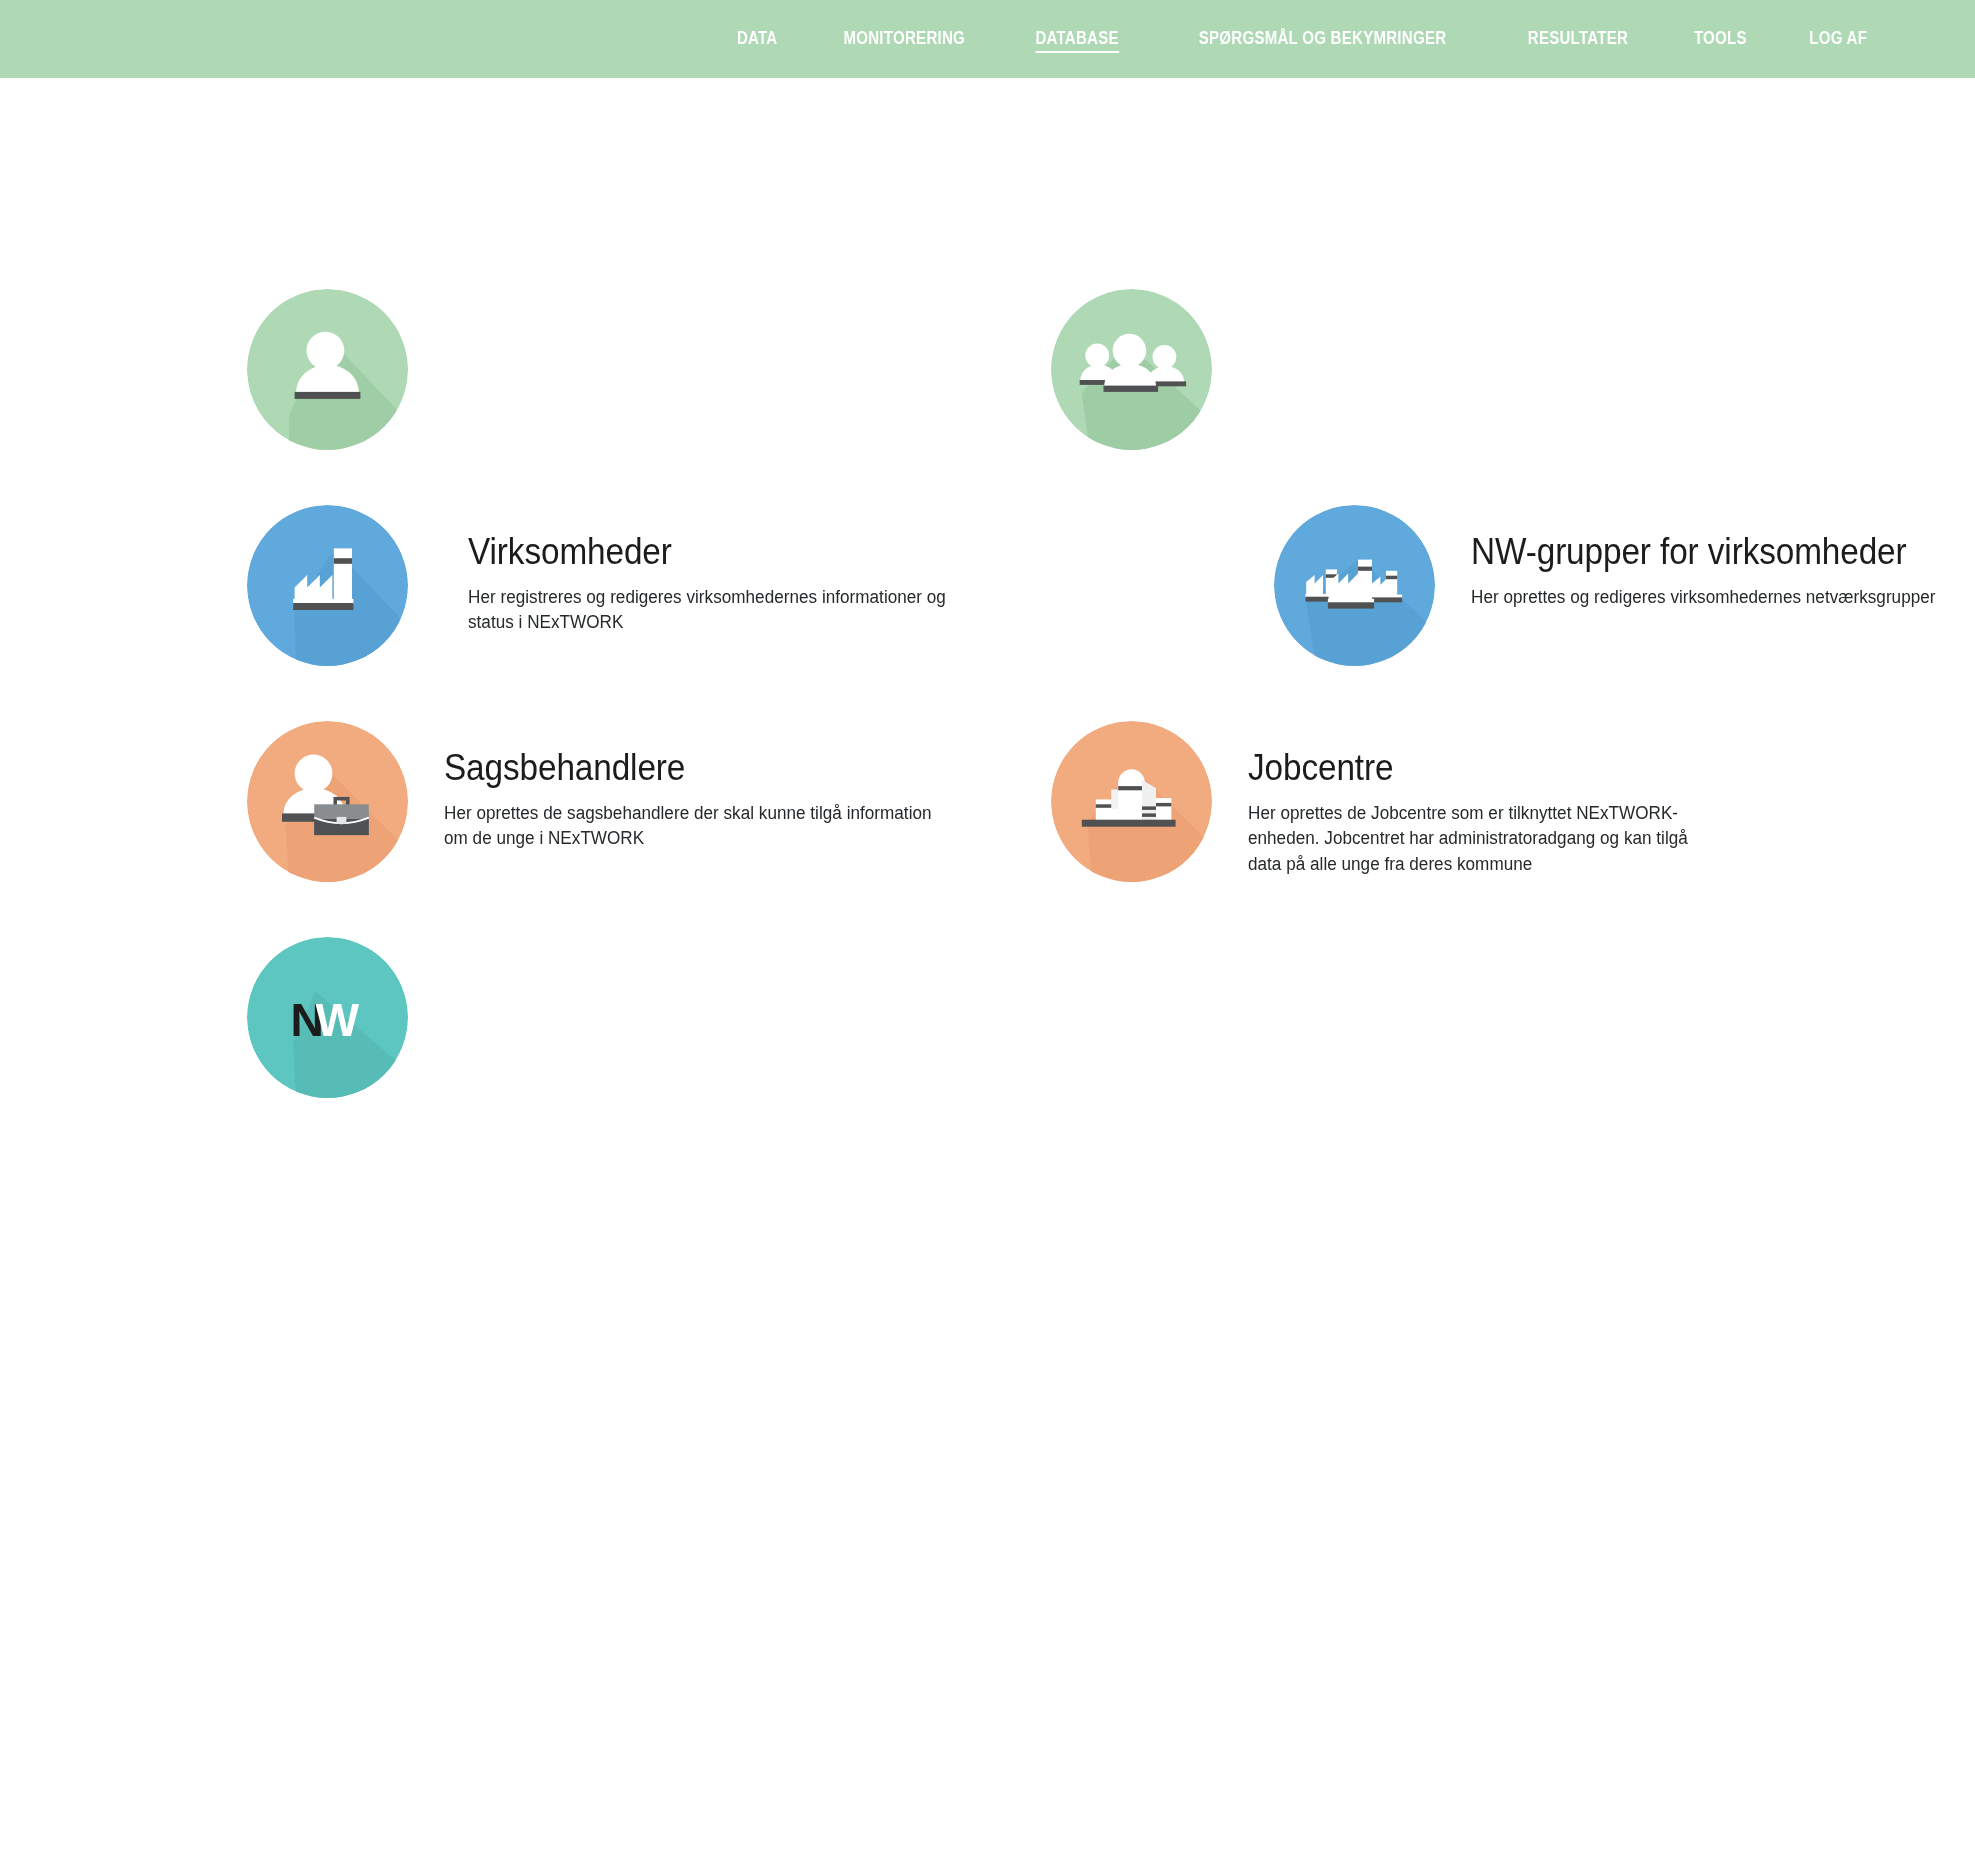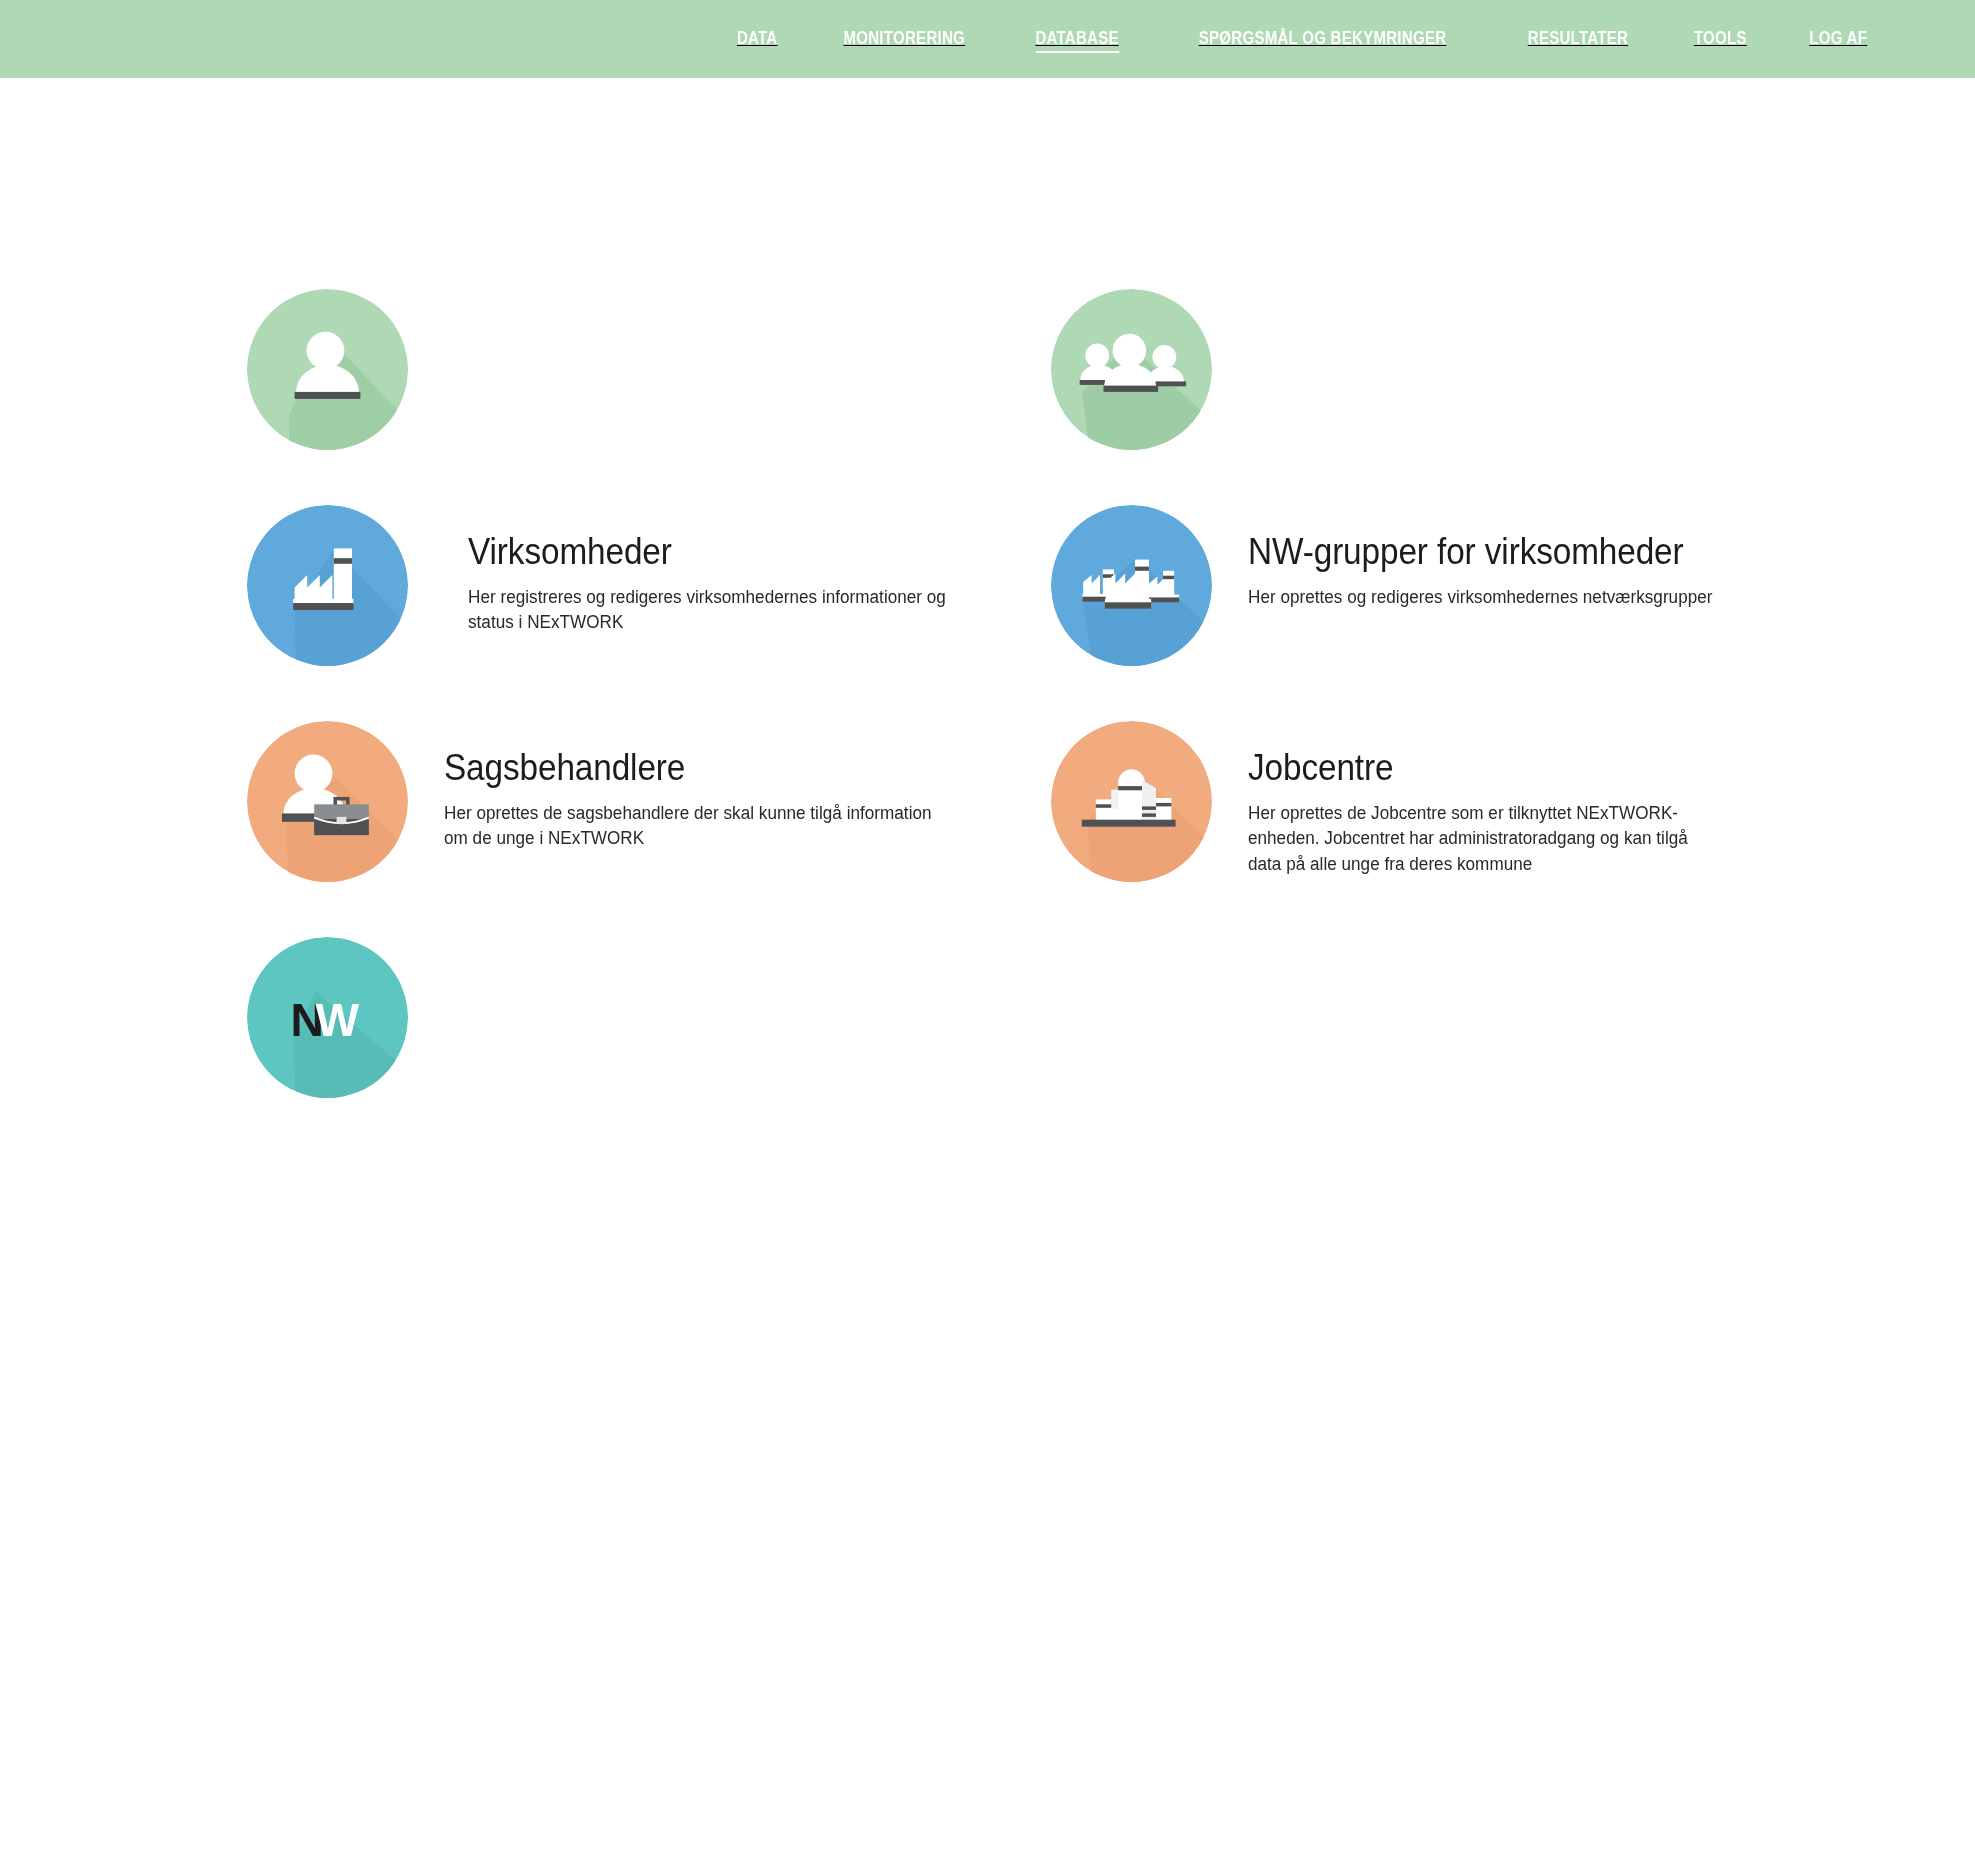--- a/index.html
+++ b/index.html
@@ -19,21 +19,20 @@
     background: #aed9b4;
     display: flex;
     align-items: center;
     justify-content: flex-end;
     padding-right: 77px;
   }
   .nav {
     display: flex;
     align-items: center;
     gap: 0px;
-    text-decoration: underline;
   }
   .nav-item {
     color: #ffffff;
     font-size: 17.5px;
     font-weight: 700;
     letter-spacing: 0.3px;
     text-transform: uppercase;
     padding: 4.2px 26.6px;
     white-space: nowrap;
     transform: scaleX(0.86);
@@ -107,21 +106,21 @@
     white-space: pre-line;
     max-width: 532px;
   }
   .right .card-desc { max-width: 490px; }
 
   
   .col-left  .card:nth-child(1) { margin-bottom: 55px; }
   .col-left  .card:nth-child(2) { margin-bottom: 55px; gap: 24px; }
   .col-left  .card:nth-child(3) { margin-bottom: 55px; }
   .col-right .card:nth-child(1) { margin-bottom: 55px; }
-  .col-right .card:nth-child(2) { margin-bottom: 55px; }
+  .col-right .card:nth-child(2) { margin-bottom: 55px; justify-content: flex-end; }
 </style>
 </head>
 <body>
 
 <div class="topbar">
   <nav class="nav">
     <div class="nav-item">DATA</div>
     <div class="nav-item">MONITORERING</div>
     <div class="nav-item active">DATABASE</div>
     <div class="nav-item">SPØRGSMÅL OG BEKYMRINGER</div>

